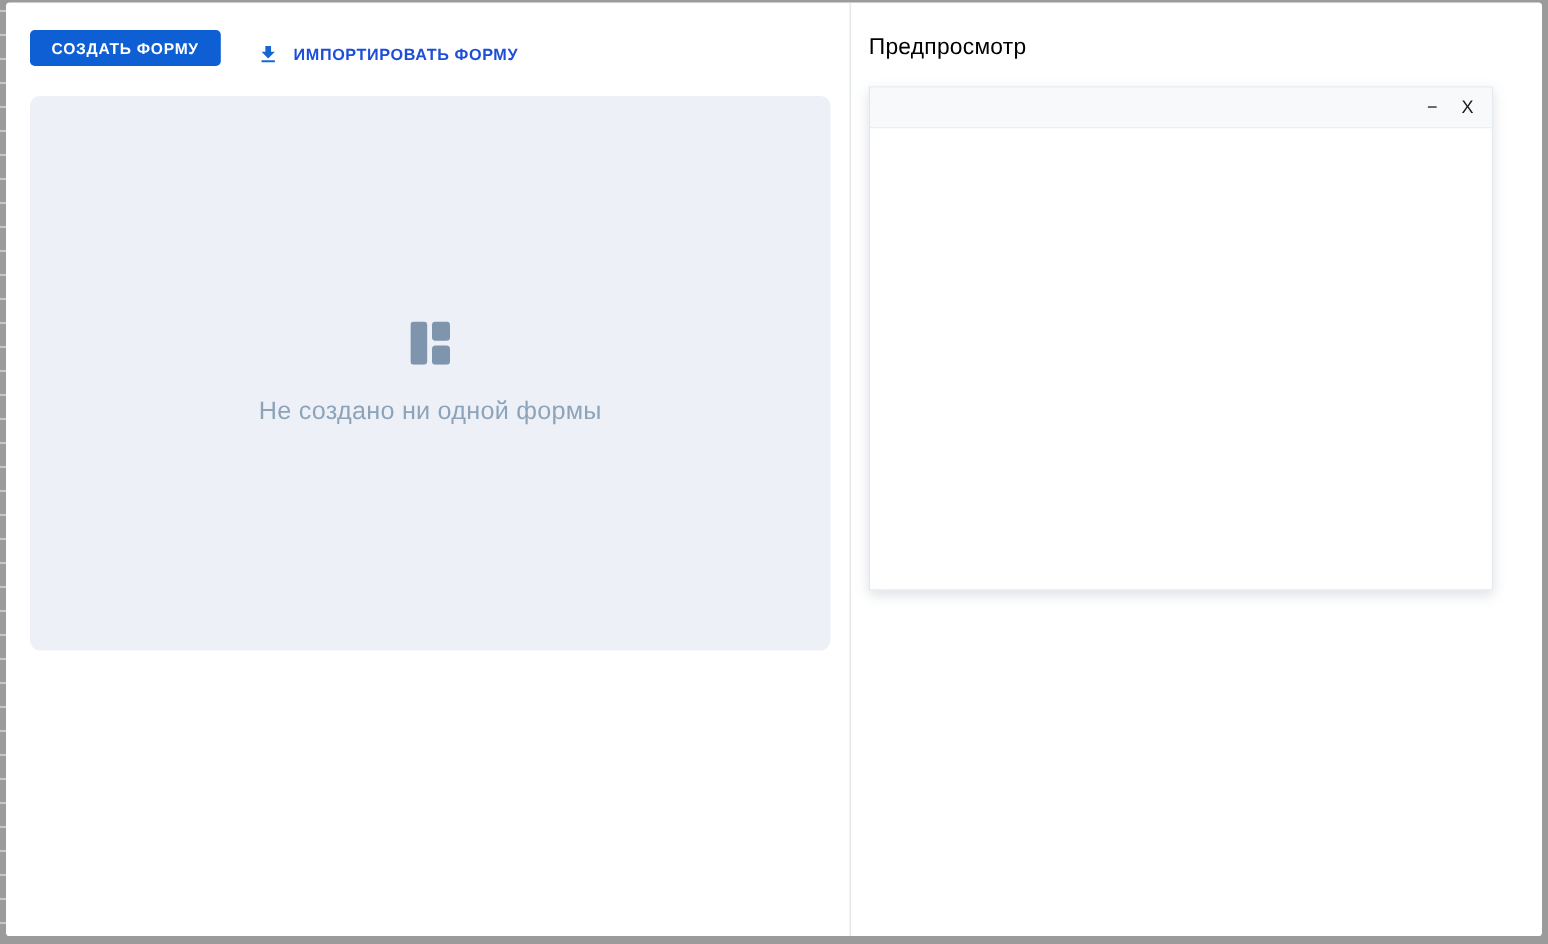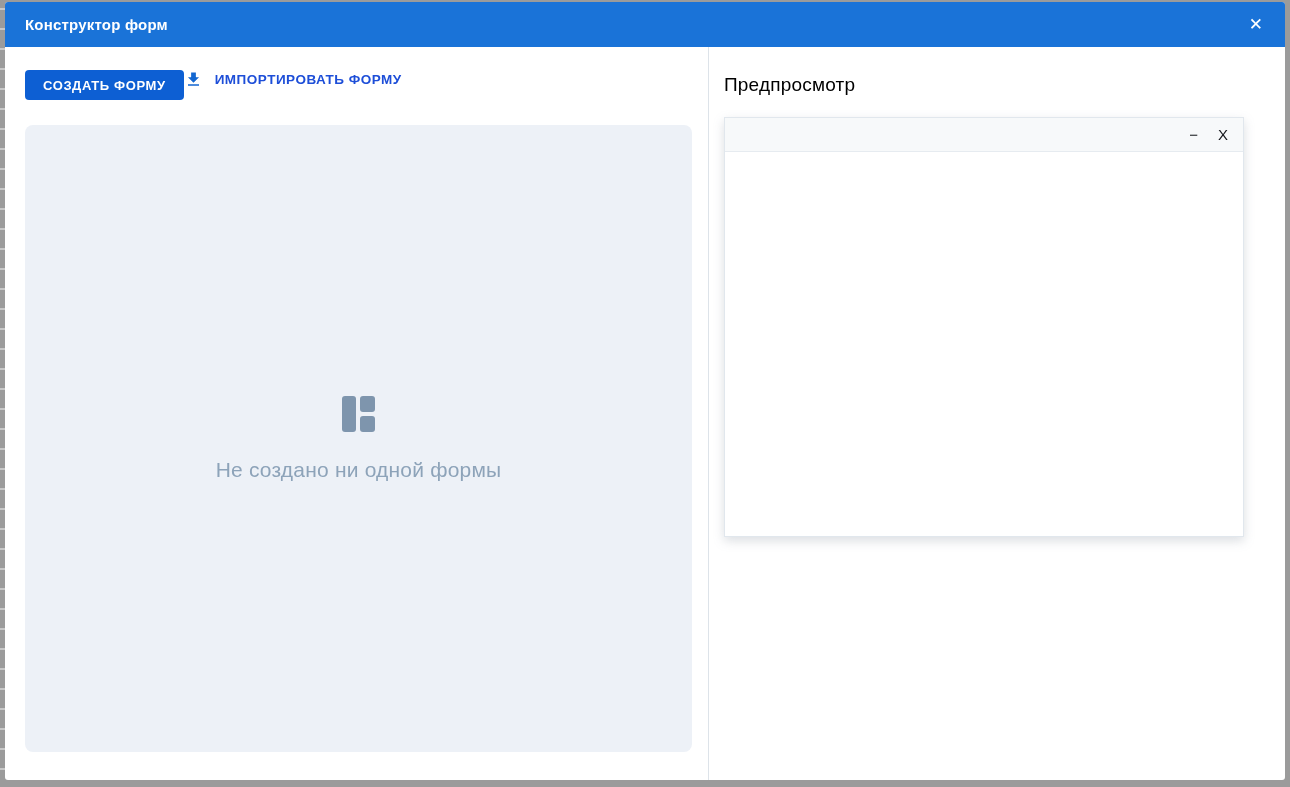--- a/index.html
+++ b/index.html
@@ -28,34 +28,34 @@
   }
   .titlebar-title{font-size:15px;font-weight:700;letter-spacing:.2px;}
   .titlebar-close{
     margin-left:auto;font-size:17px;line-height:1;cursor:pointer;
     color:#ffffff;padding:4px 2px;user-select:none;
   }
   .modal-body{flex:1;display:flex;min-height:0;}
 
   
   .left-pane{width:703px;flex:0 0 703px;display:flex;flex-direction:column;}
-  .toolbar{display:flex;align-items:flex-start;margin:23px 20px 0 20px;}
+  .toolbar{display:flex;align-items:flex-end;gap:30px;margin:23px 20px 0 20px;}
   .create-btn{
     background:#0d5fd3;color:#ffffff;border:none;border-radius:4px;
     height:30px;padding:0 18px;font-family:inherit;
     font-size:13px;font-weight:700;letter-spacing:.6px;cursor:pointer;
   }
   .import-btn{
     display:flex;align-items:center;gap:12px;cursor:pointer;
     color:#1d4ed8;font-size:13.5px;font-weight:700;letter-spacing:.5px;
     background:none;border:none;font-family:inherit;padding:0;
   }
   .import-btn svg{display:block;}
   .empty-panel{
-    margin:25px 16px 0 20px;height:627px;
+    margin:25px 16px 0 20px;height:462px;
     background:#edf1f7;border-radius:8px;
     display:flex;flex-direction:column;align-items:center;justify-content:center;
   }
   .empty-icon{margin-bottom:22px;}
   .empty-message{font-size:21px;color:#8da3b9;letter-spacing:.2px;}
 
   
   .pane-divider{width:1px;flex:0 0 1px;background:#dde3e9;}
 
   
@@ -80,24 +80,20 @@
   }
   .preview-content{flex:1;background:#ffffff;}
 </style>
 </head>
 <body>
 
 <div class="canvas-edge"></div>
 
 <div class="modal">
 
-  <div class="titlebar">
-    <span class="titlebar-title">Конструктор форм</span>
-    <span class="titlebar-close">✕</span>
-  </div>
 
   <div class="modal-body">
 
     <div class="left-pane">
       <div class="toolbar">
         <button class="create-btn">СОЗДАТЬ ФОРМУ</button>
         <button class="import-btn">
           <span>
             <svg width="19" height="19" viewBox="0 0 24 24" fill="#1467d1">
               <path d="M5 20h14v-2H5v2zm14-11h-4V3H9v6H5l7 7 7-7z"></path>

